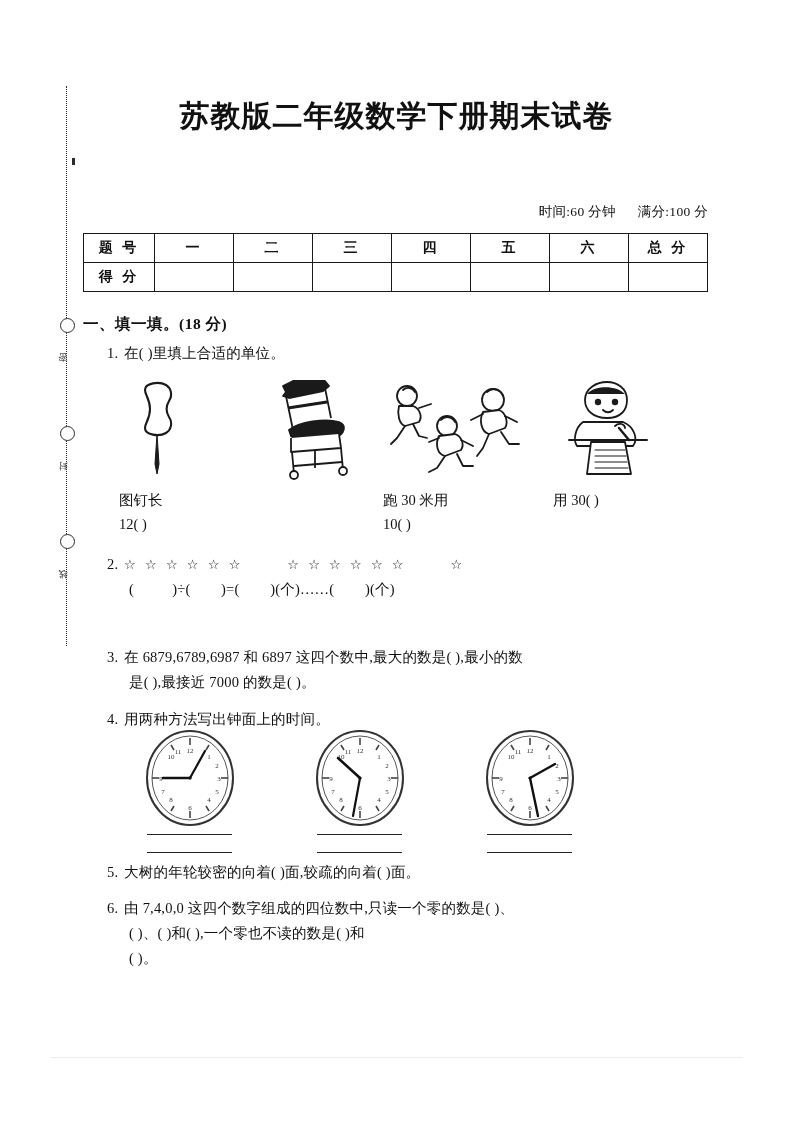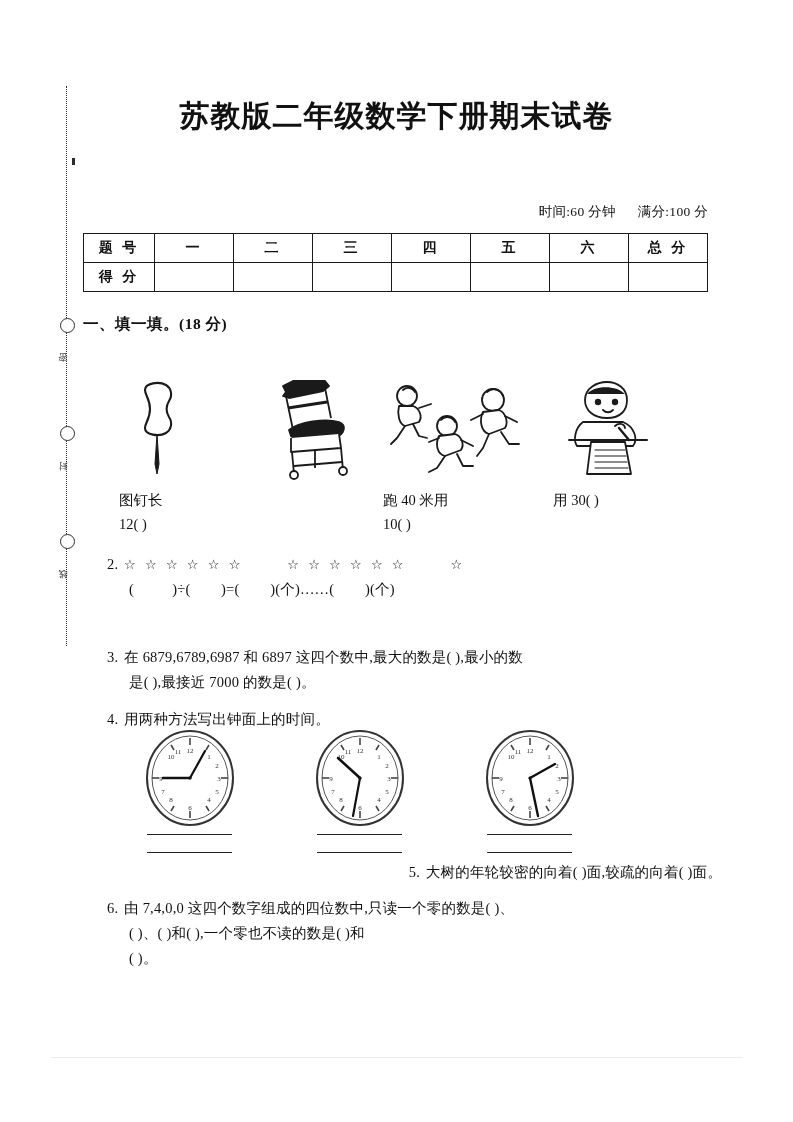--- a/index.html
+++ b/index.html
@@ -212,21 +212,21 @@
   .ans-line {
     position: absolute;
     left: 12px;
     width: 85px;
     border-bottom: 1.3px solid #222;
   }
   .ans-line.a1 { top: 106px; }
   .ans-line.a2 { top: 124px; }
 
   
-  .q5 { left: 107px; top: 860px; width: 615px; text-align: right; }
+  .q5 { left: 107px; top: 860px; width: 615px; }
   .q6 { left: 107px; top: 896px; width: 625px; }
   .q6 .l2, .q6 .l3 { padding-left: 22px; }
 
   .footer-rule {
     position: absolute;
     left: 50px;
     top: 1057px;
     width: 693px;
     border-top: 1px solid #ececec;
   }
@@ -277,20 +277,24 @@
       <td></td>
       <td></td>
     </tr>
   </tbody>
     </table>
 
   <div class="sec-head">
     <span>一、填一填。</span><span class="pts">(18 分)</span>
   </div>
 
+  <div class="q q1">
+    <span class="num">1.</span>
+    <span>在(      )里填上合适的单位。</span>
+  </div>
 
   <div class="pic-row">
 
     <div class="pic-cell c0">
       <div class="pic-art">
         <svg width="150" height="104" viewBox="0 0 150 104">
           <path d="M26 12 C26 5, 40 3, 47 7 C52 10, 54 17, 50 23 C47 28, 47 34, 50 39 C54 45, 52 52, 47 55 C40 59, 26 57, 26 50 C26 45, 31 41, 31 31 C31 21, 26 17, 26 12 Z" fill="#ffffff" stroke="#1a1a1a" stroke-width="2.1" stroke-linejoin="round"></path>
           <path d="M38 56 L40 86 L38 96 L36 86 Z" fill="#1a1a1a" stroke="#1a1a1a" stroke-width="1"></path>
         </svg>
       </div>
@@ -345,21 +349,21 @@
             <path d="M56 58 C52 66, 54 76, 62 78 L78 72 C82 66, 78 58, 72 56 Z"></path>
             <path d="M56 60 L46 64"></path>
             <path d="M78 62 L90 68"></path>
             <path d="M62 78 L54 90 L46 94"></path>
             <path d="M74 76 L80 88 L90 88"></path>
             <path d="M58 42 C62 37, 70 39, 72 44" fill="none"></path>
           </g>
         </svg>
       </div>
       <div class="pic-label">
-        <div>跑 40 米用</div>
+        <div>跑 30 米用</div>
         <div>10(        )</div>
       </div>
     </div>
 
     <div class="pic-cell c3">
       <div class="pic-art">
         <svg width="150" height="104" viewBox="0 0 150 104">
           <g stroke="#1a1a1a" stroke-width="1.8" fill="#ffffff" stroke-linejoin="round" stroke-linecap="round">
             <path d="M32 22 C32 10, 44 4, 54 4 C64 4, 74 10, 74 22 C74 32, 68 40, 54 40 C40 40, 32 32, 32 22 Z"></path>
             <path d="M34 16 C40 8, 62 6, 72 16" fill="#1a1a1a" stroke="none"></path>

